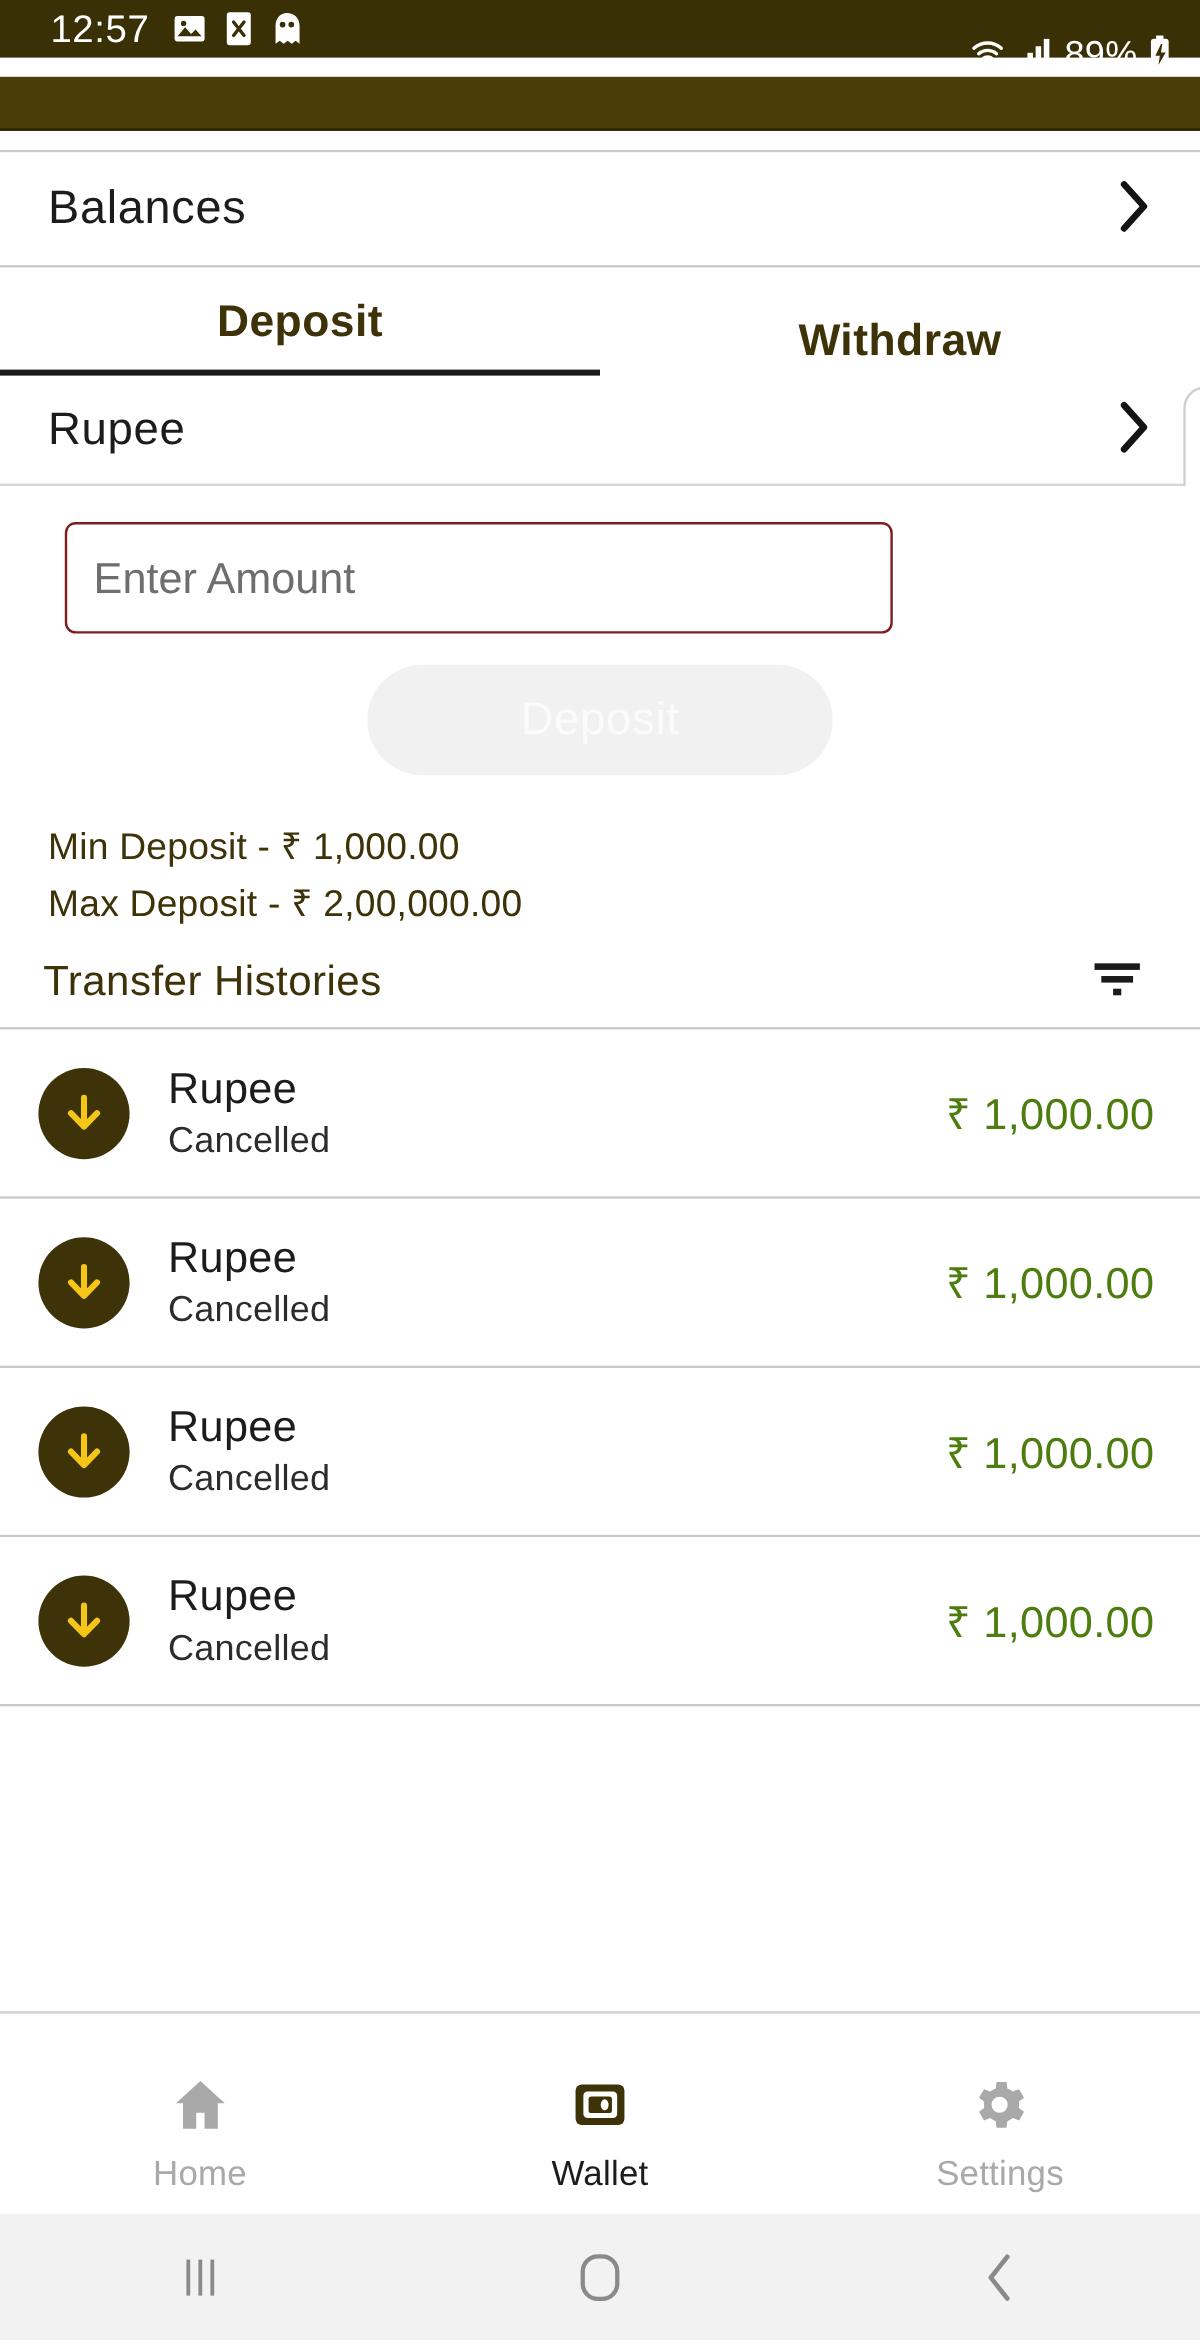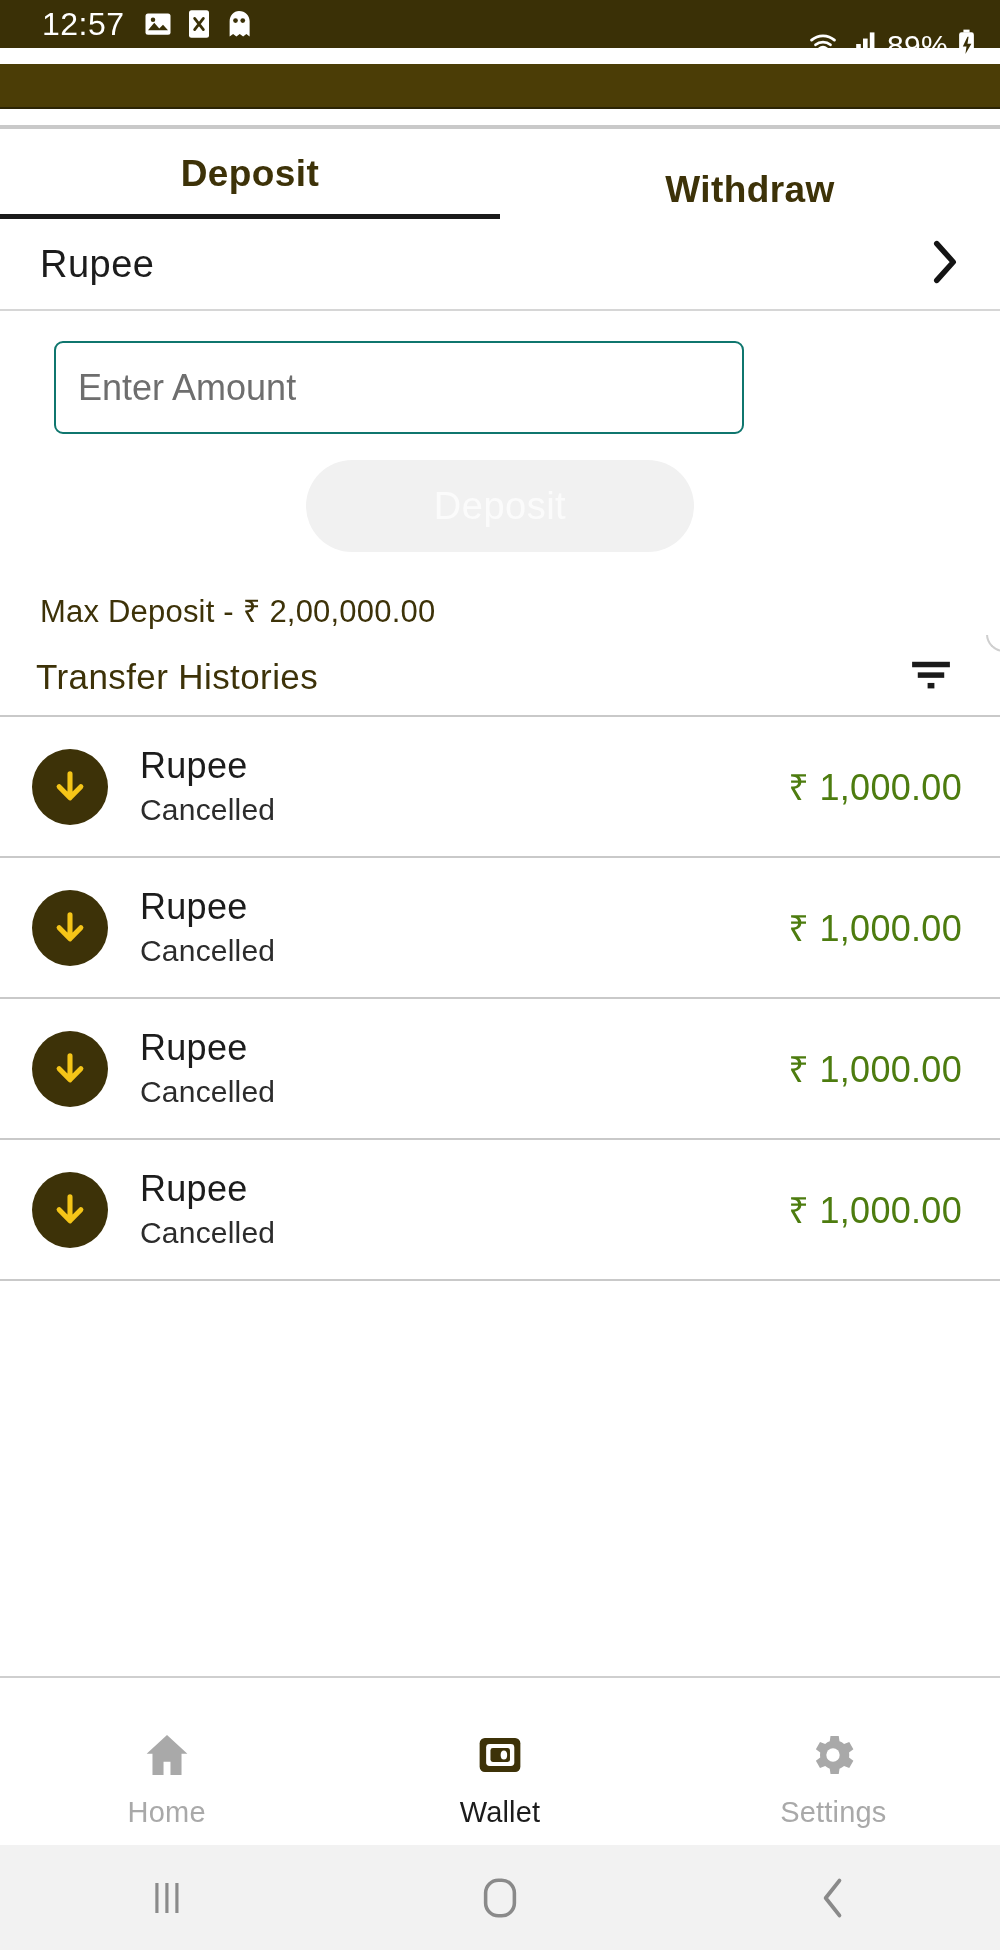--- a/index.html
+++ b/index.html
@@ -148,21 +148,21 @@
   .form-area {
     padding: 30px 0 0 0;
     background: #ffffff;
     position: relative;
   }
   .amount-input {
     display: block;
     width: 690px;
     height: 93px;
     margin: 0 auto 0 54px;
-    border: 2px solid #0f766e;
+    border: 2px solid #7f1d1d;
     border-radius: 9px;
     background: #ffffff;
     font-family: "Liberation Sans", sans-serif;
     font-size: 36px;
     color: #2a2a2a;
     padding: 0 22px;
     outline: none;
   }
   .amount-input::placeholder { color: #6e6e6e; }
 
@@ -352,20 +352,28 @@
       </span>
     </span>
   </div>
 
   <div class="status-spacer"></div>
 
   <div class="app-body">
 
     <div class="hairline"></div>
 
+    <div class="balances-row">
+      <span class="balances-label">Balances</span>
+      <span class="chev-right">
+        <svg width="26" height="44" viewBox="0 0 14 24">
+          <path d="M2.5 2l9 10-9 10" stroke="#141414" stroke-width="3" fill="none" stroke-linecap="round" stroke-linejoin="round"></path>
+        </svg>
+      </span>
+    </div>
 
     <div class="hairline"></div>
 
     <div class="tabs">
       <div class="tab tab-active">Deposit</div>
       <div class="tab tab-inactive">Withdraw</div>
       <div class="tab-underline"></div>
     </div>
 
     <div class="currency-row">
@@ -381,20 +389,21 @@
 
     <div class="side-panel-peek"></div>
 
     <div class="form-area">
       <input class="amount-input" type="text" placeholder="Enter Amount" style="">
 
 
       <button class="deposit-btn">Deposit</button>
 
       <div class="limits">
+        <div class="limit-line">Min Deposit -  ₹ 1,000.00</div>
         <div class="limit-line">Max Deposit -  ₹ 2,00,000.00</div>
       </div>
     </div>
 
     <div class="th-header">
       <span class="th-title">Transfer Histories</span>
       <span class="filter-icon">
         <svg width="46" height="34" viewBox="0 0 24 18">
           <rect x="2" y="2" width="20" height="2.9" fill="#1a1a1a"></rect>
           <rect x="5" y="7.6" width="14" height="2.9" fill="#1a1a1a"></rect>

